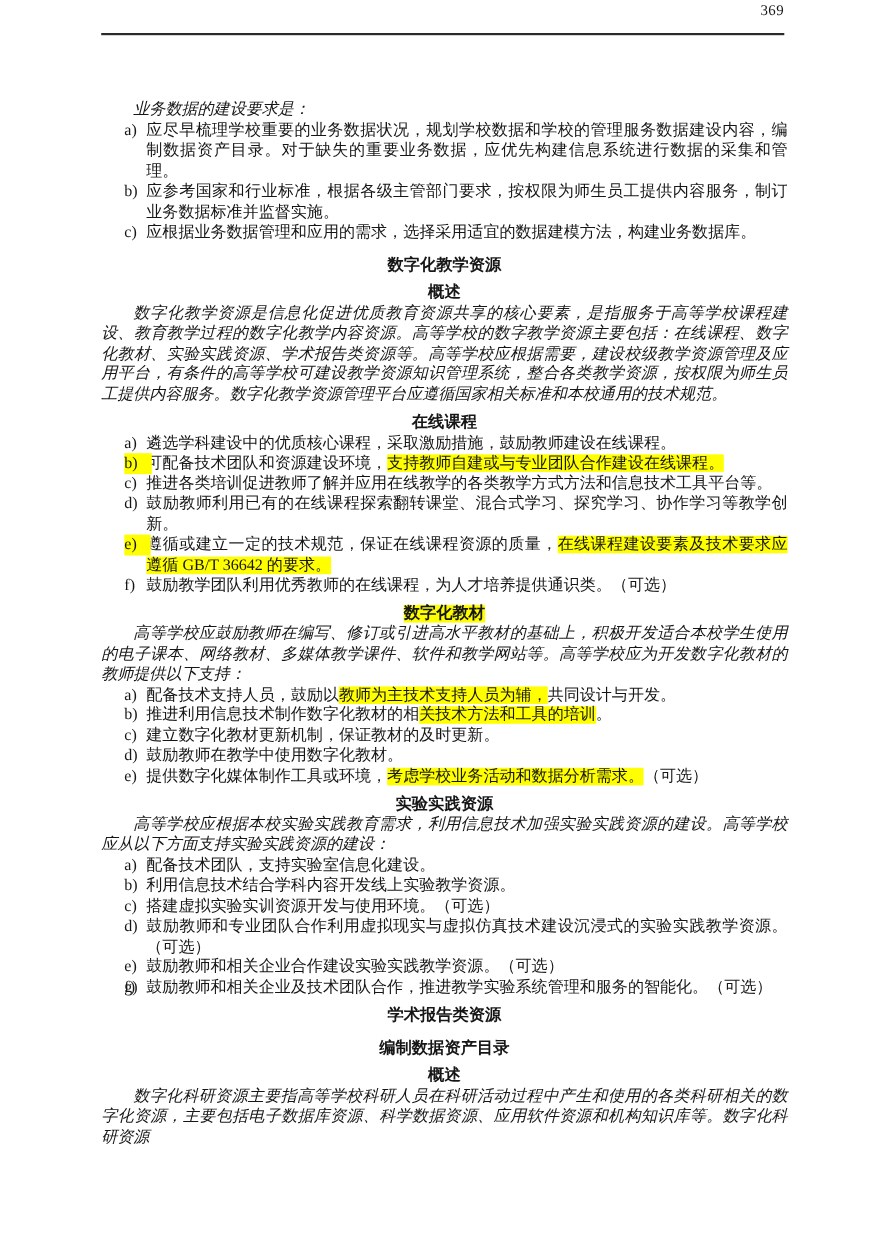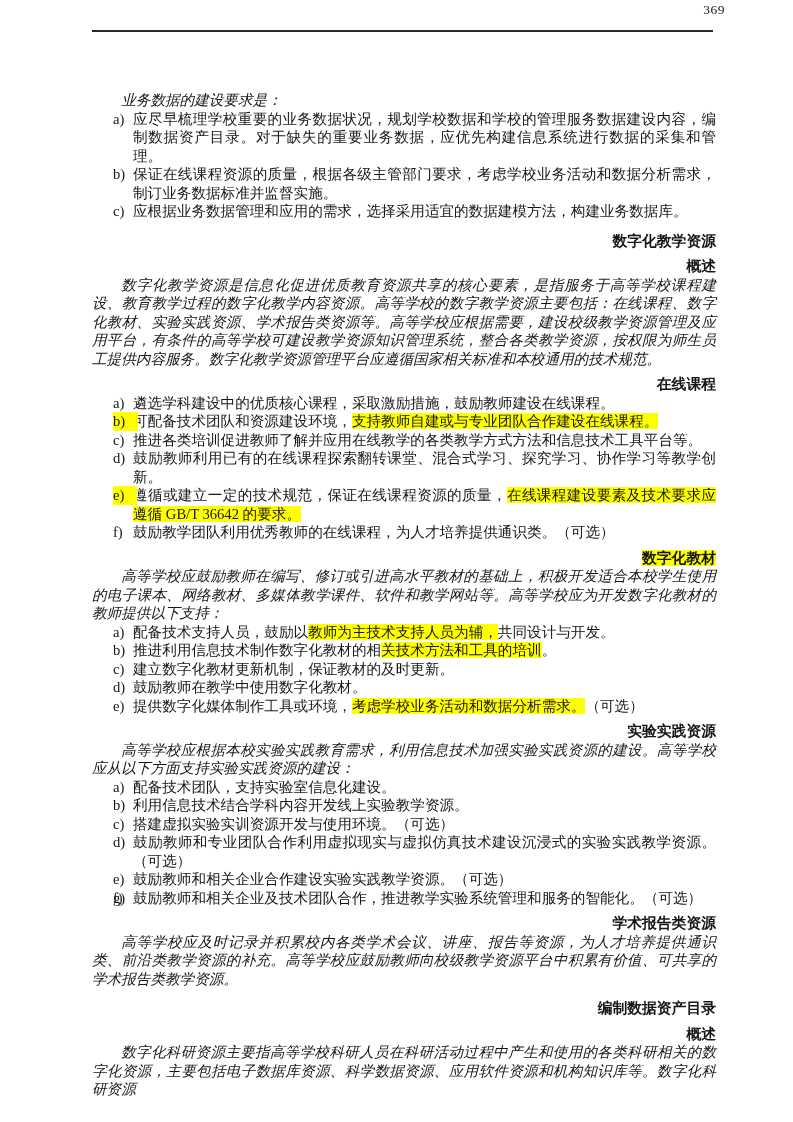--- a/index.html
+++ b/index.html
@@ -7,21 +7,21 @@
   body {
     width: 793px; height: 1122px;
     background: #ffffff;
     position: relative;
     overflow: hidden;
     font-family: "Liberation Serif", "DejaVu Serif", serif;
     color: #161616;
   }
   .page-number {
     position: absolute;
-    top: 2px; right: 68px;
+    top: 2px; right: 80px;
     font-size: 13.5px;
     letter-spacing: 0.5px;
   }
   .rule {
     position: absolute;
     top: 30px; left: 92px;
     width: 621px; height: 2px;
     background: #2a2a2a;
   }
   .content {
@@ -33,41 +33,41 @@
     text-align: justify;
   }
   .para { margin: 0; font-style: italic; }
   .para.indent { text-indent: 2em; }
   .hd {
     font-family: "Liberation Sans", "DejaVu Sans", sans-serif;
     font-weight: 700;
     font-size: 14.8px;
     line-height: 18.5px;
     margin: 7px 0 0 0;
-    text-align: right;
+    text-align: center;
   }
   .hd.major { margin-top: 11px; }
   .list { margin: 0; padding: 0; list-style: none; }
   .li { position: relative; padding-left: 41px; margin: 0; }
   .lbl { position: absolute; left: 21px; top: 0; }
   .lbl.hl-label { background: var(--hl, #ffff00); padding-right: 13px; }
   .hl { background: var(--hl, #ffff00); }
 </style>
 </head>
 <body style="color: rgb(22, 22, 22); background: rgb(255, 255, 255);">
 
 <div class="page-number">369</div>
 
 <div class="rule" style="background: rgb(42, 42, 42);"></div>
 
 <div class="content">
     <p class="para indent"><span>业务数据的建设要求是：</span></p>
     <div class="list">
       <div class="li"><span class="lbl">a)</span><span>应尽早梳理学校重要的业务数据状况，规划学校数据和学校的管理服务数据建设内容，编制数据资产目录。对于缺失的重要业务数据，应优先构建信息系统进行数据的采集和管理。</span></div>
-      <div class="li"><span class="lbl">b)</span><span>保证在线课程资源的质量，根据各级主管部门要求，考虑学校业务活动和数据分析需求，制订业务数据标准并监督实施。</span></div>
+      <div class="li"><span class="lbl">b)</span><span>应参考国家和行业标准，根据各级主管部门要求，按权限为师生员工提供内容服务，制订业务数据标准并监督实施。</span></div>
       <div class="li"><span class="lbl">c)</span><span>应根据业务数据管理和应用的需求，选择采用适宜的数据建模方法，构建业务数据库。</span></div>
     </div>
     <div class="hd major">数字化教学资源</div>
     <div class="hd">概述</div>
     <p class="para indent"><span>数字化教学资源是信息化促进优质教育资源共享的核心要素，是指服务于高等学校课程建设、教育教学过程的数字化教学内容资源。高等学校的数字教学资源主要包括：在线课程、数字化教材、实验实践资源、学术报告类资源等。高等学校应根据需要，建设校级教学资源管理及应用平台，有条件的高等学校可建设教学资源知识管理系统，整合各类教学资源，按权限为师生员工提供内容服务。数字化教学资源管理平台应遵循国家相关标准和本校通用的技术规范。</span></p>
     <div class="hd">在线课程</div>
     <div class="list">
       <div class="li"><span class="lbl">a)</span><span>遴选学科建设中的优质核心课程，采取激励措施，鼓励教师建设在线课程。</span></div>
       <div class="li"><span class="lbl hl-label">b)</span><span>可配备技术团队和资源建设环境，</span><span class="hl">支持教师自建或与专业团队合作建设在线课程。</span></div>
       <div class="li"><span class="lbl">c)</span><span>推进各类培训促进教师了解并应用在线教学的各类教学方式方法和信息技术工具平台等。</span></div>
@@ -89,17 +89,16 @@
     <div class="list">
       <div class="li"><span class="lbl">a)</span><span>配备技术团队，支持实验室信息化建设。</span></div>
       <div class="li"><span class="lbl">b)</span><span>利用信息技术结合学科内容开发线上实验教学资源。</span></div>
       <div class="li"><span class="lbl">c)</span><span>搭建虚拟实验实训资源开发与使用环境。（可选）</span></div>
       <div class="li"><span class="lbl">d)</span><span>鼓励教师和专业团队合作利用虚拟现实与虚拟仿真技术建设沉浸式的实验实践教学资源。（可选）</span></div>
       <div class="li"><span class="lbl">e)</span><span>鼓励教师和相关企业合作建设实验实践教学资源。（可选）</span></div>
       <div class="li"><span class="lbl">f)</span></div>
       <div class="li"><span class="lbl">g)</span><span>鼓励教师和相关企业及技术团队合作，推进教学实验系统管理和服务的智能化。（可选）</span></div>
     </div>
     <div class="hd">学术报告类资源</div>
-    <p class="para indent"><span>高等学校应及时记录并积累校内各类学术会议、讲座、报告等资源，为人才培养提供通识类、前沿类教学资源的补充。高等学校应鼓励教师向校级教学资源平台中积累有价值、可共享的学术报告类教学资源。</span></p>
     <div class="hd major">编制数据资产目录</div>
     <div class="hd">概述</div>
     <p class="para indent"><span>数字化科研资源主要指高等学校科研人员在科研活动过程中产生和使用的各类科研相关的数字化资源，主要包括电子数据库资源、科学数据资源、应用软件资源和机构知识库等。数字化科研资源</span></p>
   </div>
 
 </body></html>

